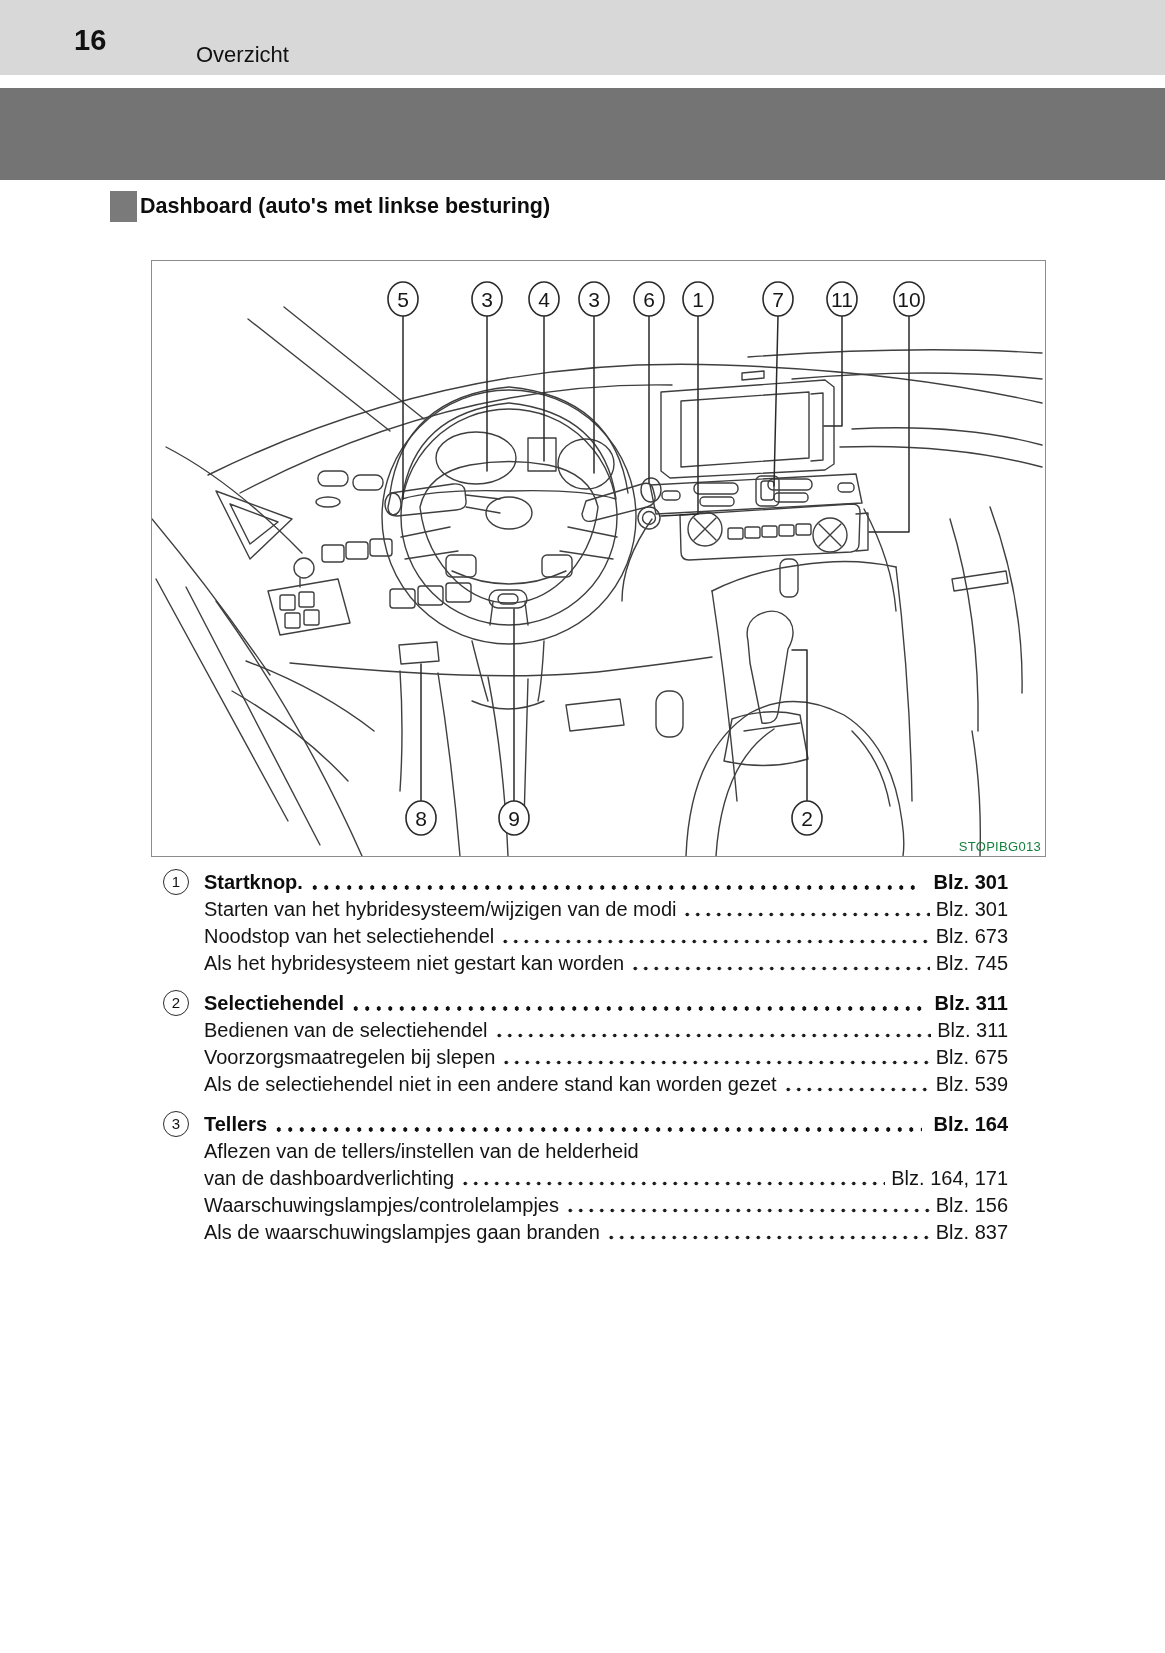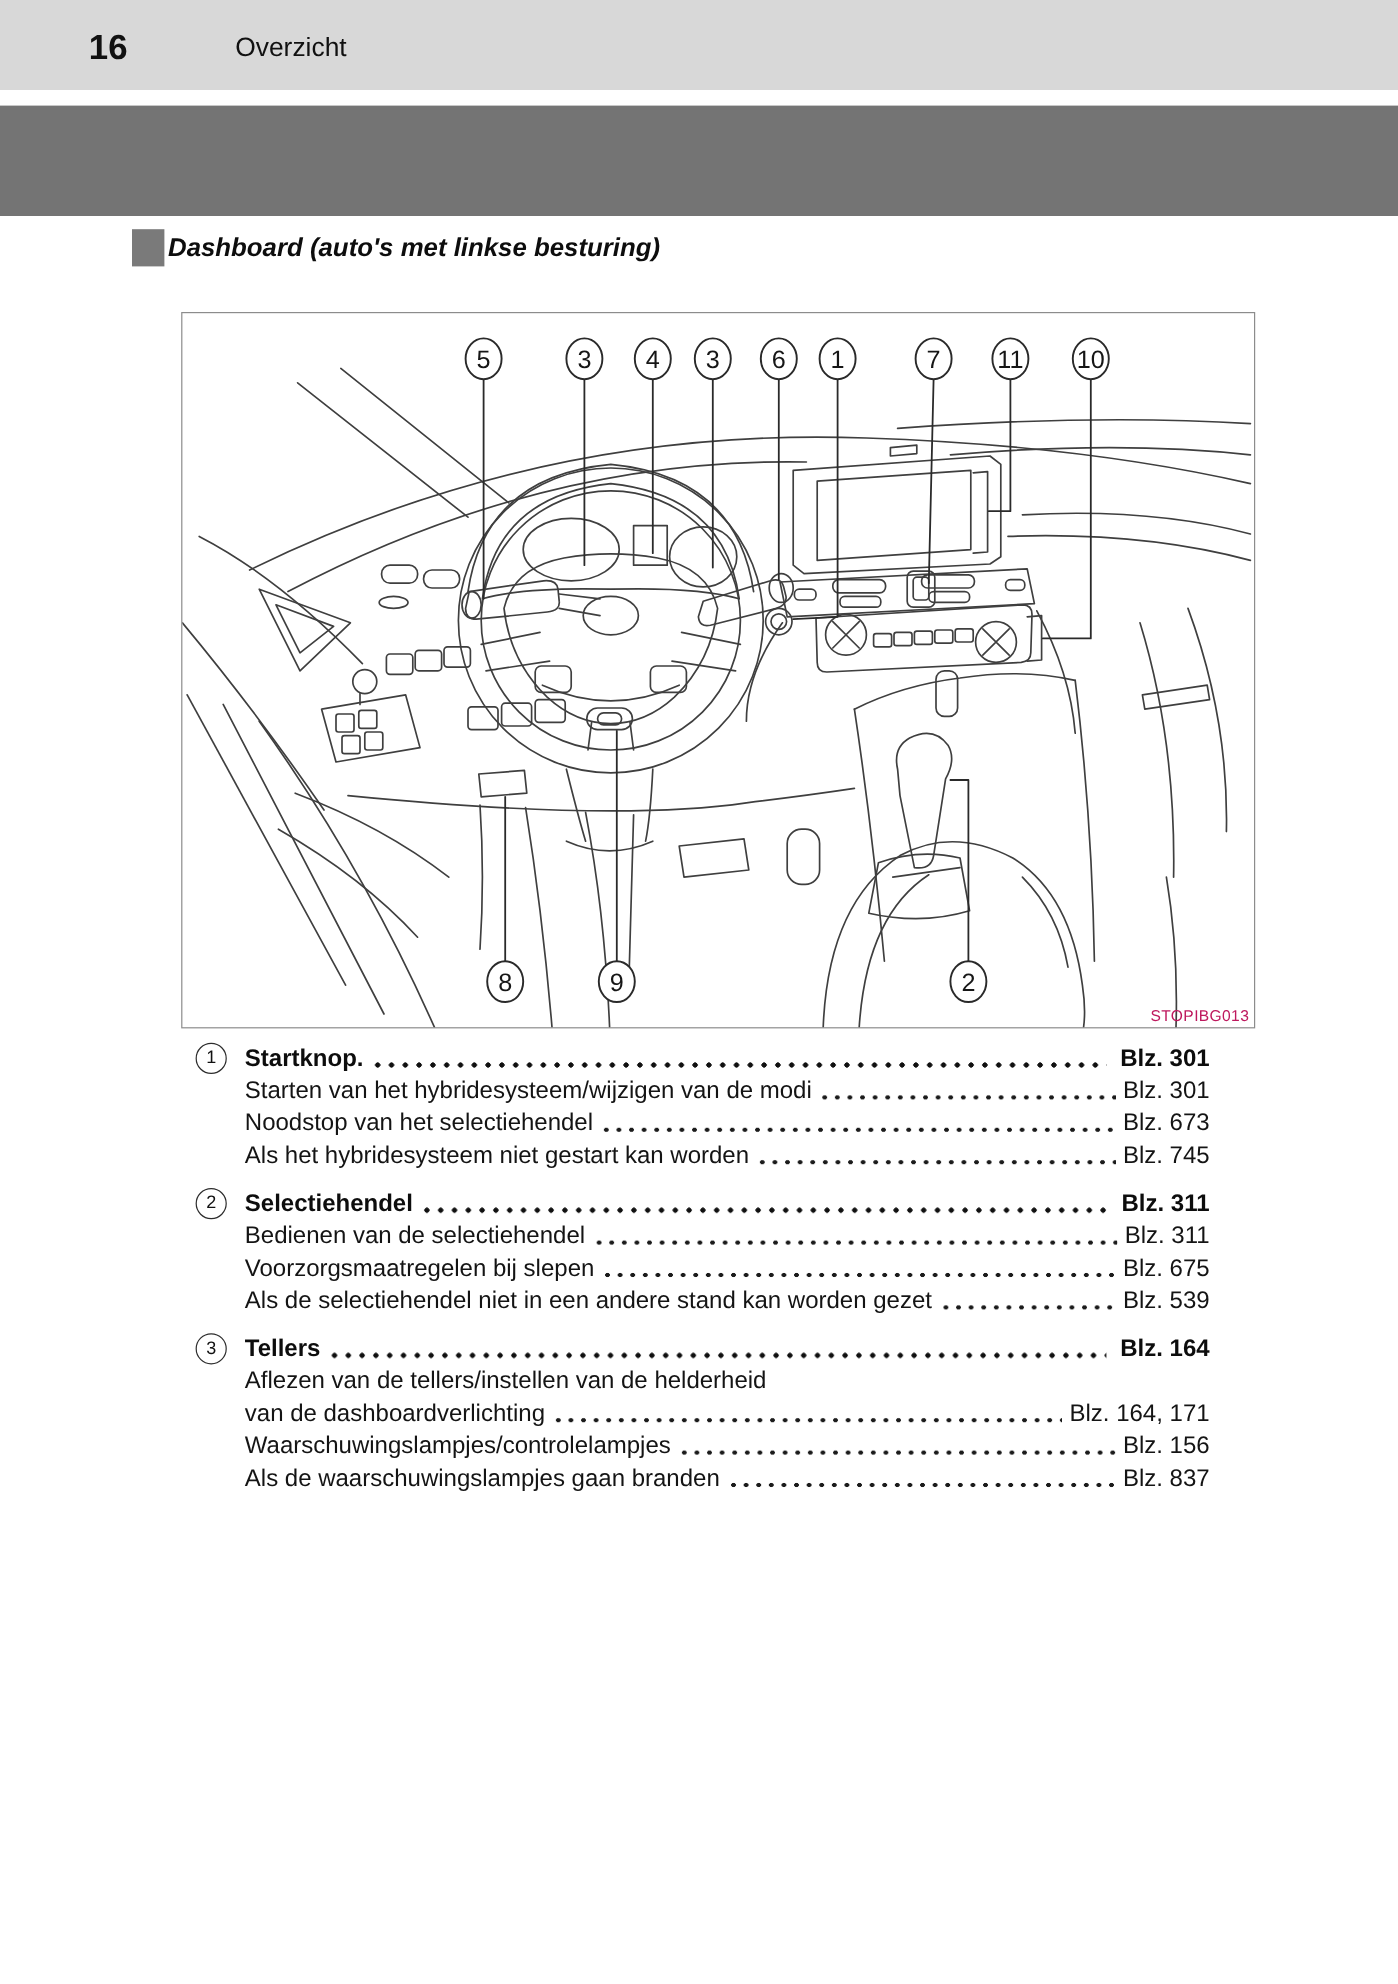--- a/index.html
+++ b/index.html
@@ -3,29 +3,29 @@
 <meta charset="utf-8">
 <style>
   html,body{margin:0;padding:0;background:#ffffff;}
   .page{
     position:relative;width:1165px;height:1653px;background:#ffffff;
     font-family:"Liberation Sans","DejaVu Sans",sans-serif;color:#1a1a1a;overflow:hidden;
   }
   
   .header-bar{position:absolute;left:0;top:0;width:1165px;height:75px;background:#d8d8d8;}
   .page-num{position:absolute;left:74px;top:0;height:75px;line-height:80px;font-size:29px;font-weight:bold;color:#111;}
-  .section-name{position:absolute;left:196px;top:0;height:75px;line-height:80px;font-size:22px;color:#111;}
+  .section-name{position:absolute;left:196px;top:15px;height:75px;line-height:80px;font-size:22px;color:#111;}
   .dark-band{position:absolute;left:0;top:88px;width:1165px;height:92px;background:#747474;}
   
   .title-row{position:absolute;left:110px;top:191px;display:flex;align-items:flex-start;}
   .title-bullet{width:27px;height:31px;background:#7a7a7a;flex:0 0 auto;}
-  .title-text{font-size:21.5px;font-weight:bold;line-height:31px;margin-left:3px;color:#0d0d0d;font-style:italic;}
+  .title-text{font-size:21.5px;font-weight:bold;line-height:31px;margin-left:3px;color:#0d0d0d;}
   
   .figure-box{position:absolute;left:151px;top:260px;width:893px;height:595px;border:1.5px solid #8c8c8c;background:#fff;}
-  .figure-code{position:absolute;right:4px;bottom:2px;font-size:13px;color:#be185d;letter-spacing:.3px;}
+  .figure-code{position:absolute;right:4px;bottom:2px;font-size:13px;color:#15803d;letter-spacing:.3px;}
   svg{display:block;}
   svg .ln{fill:none;stroke:#3f3f3f;stroke-width:1.4;stroke-linecap:round;stroke-linejoin:round;}
   svg .ld{fill:none;stroke:#2a2a2a;stroke-width:1.5;stroke-linecap:round;stroke-linejoin:round;}
   svg .co{fill:#ffffff;stroke:#2a2a2a;stroke-width:1.6;}
   svg text.cn{font-family:"Liberation Sans","DejaVu Sans",sans-serif;font-size:21px;fill:#161616;text-anchor:middle;}
   
   .toc{position:absolute;left:163px;top:869px;width:845px;}
   .toc-head{display:flex;align-items:baseline;font-size:20px;font-weight:bold;line-height:27px;margin-top:13px;color:#0d0d0d;}
   .toc-head.first{margin-top:0;}
   .cnum{width:24px;height:24px;border:1.6px solid #2c2c2c;border-radius:50%;font-weight:normal;

